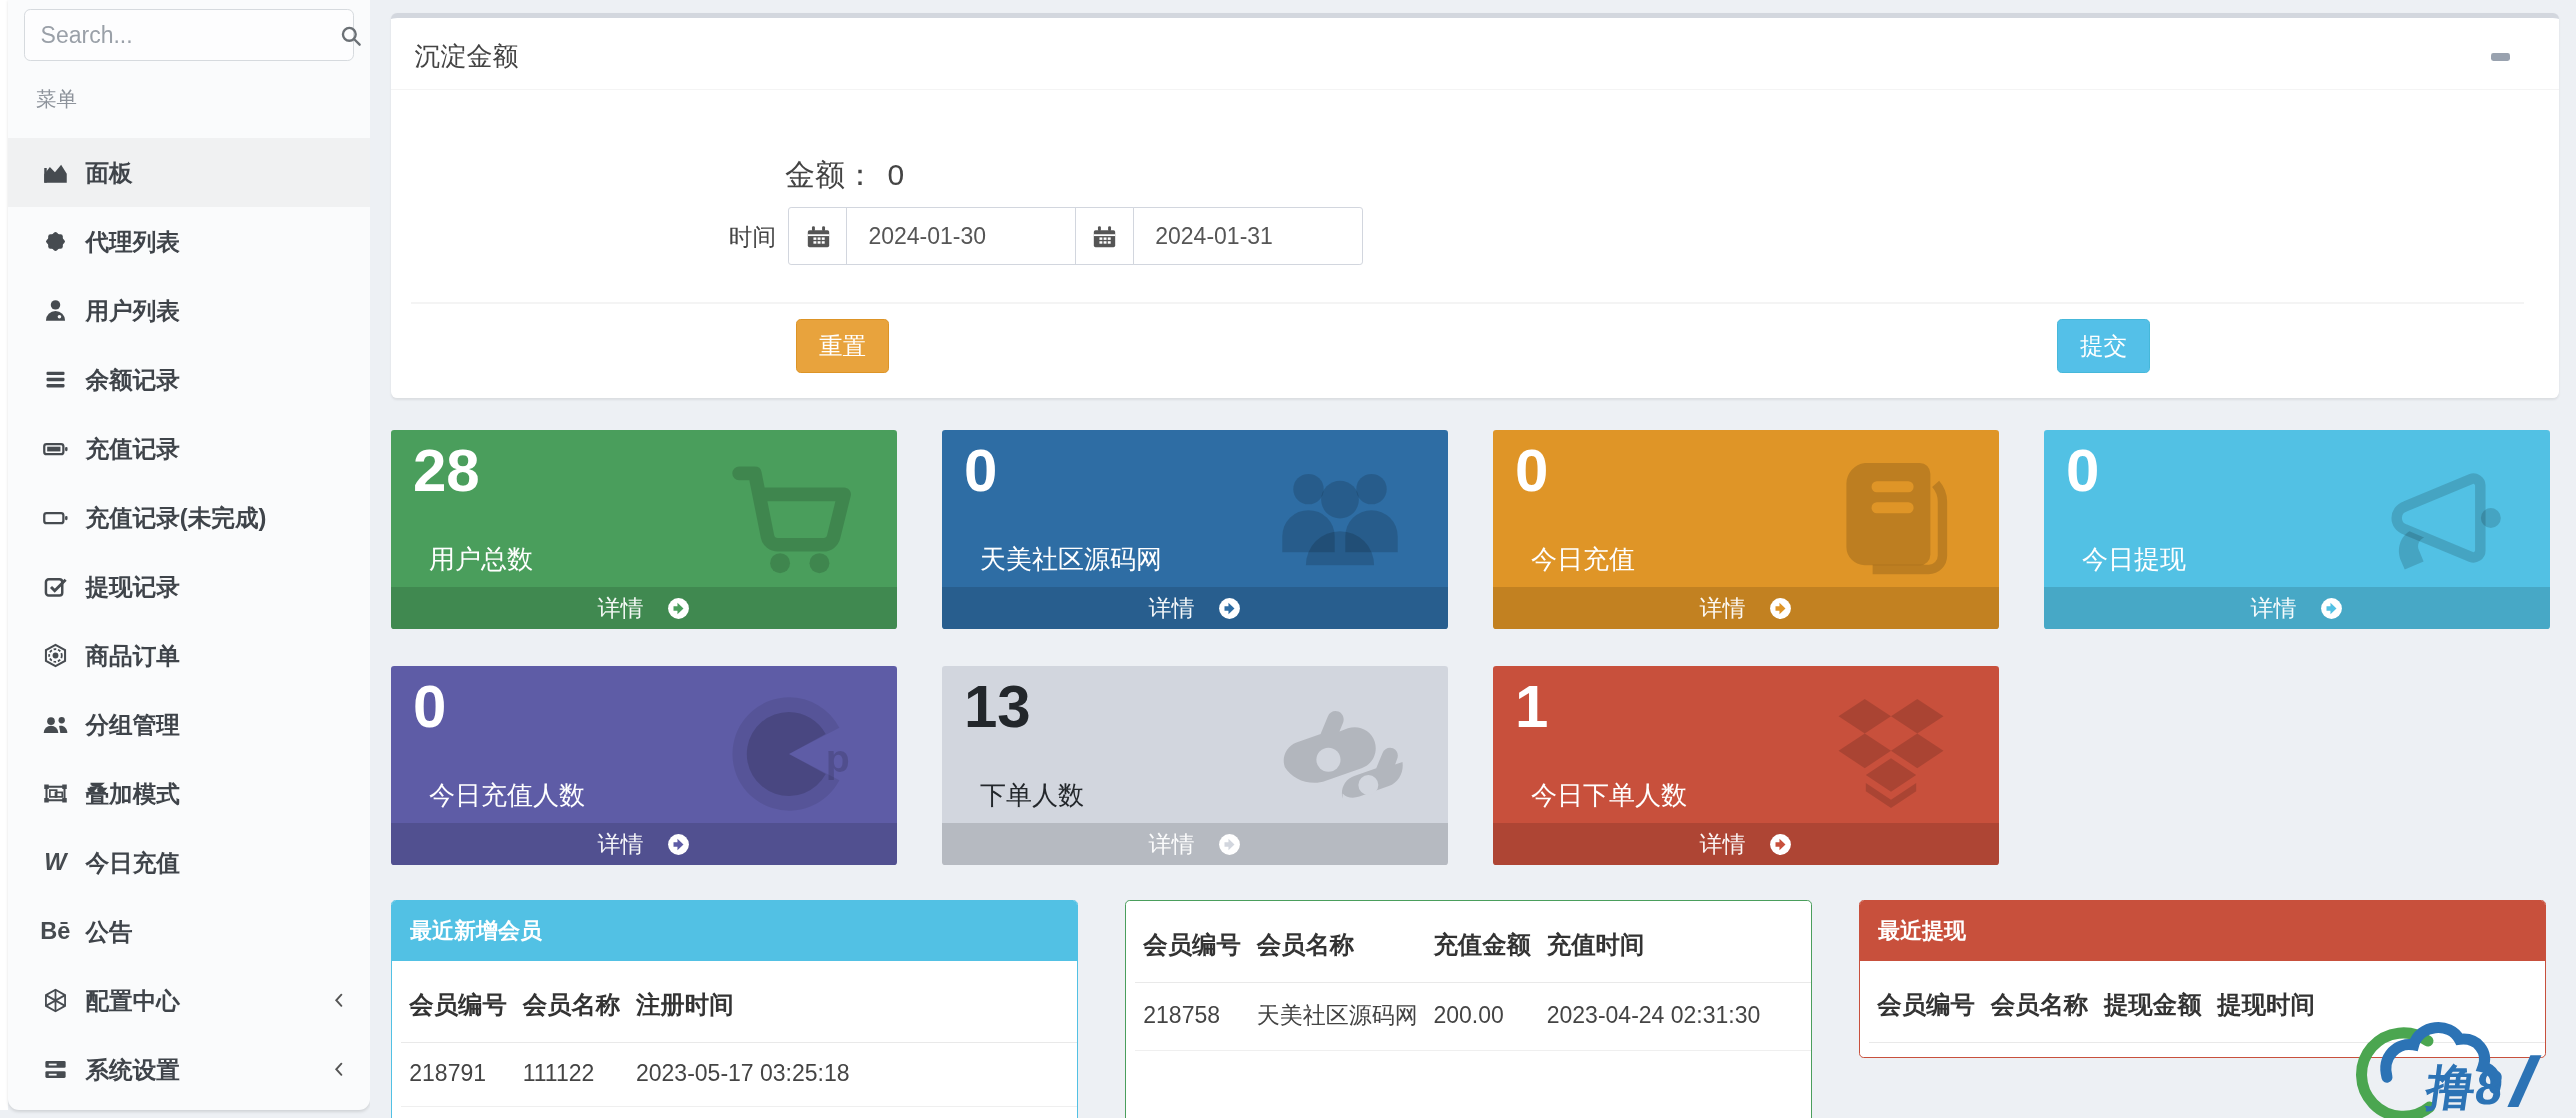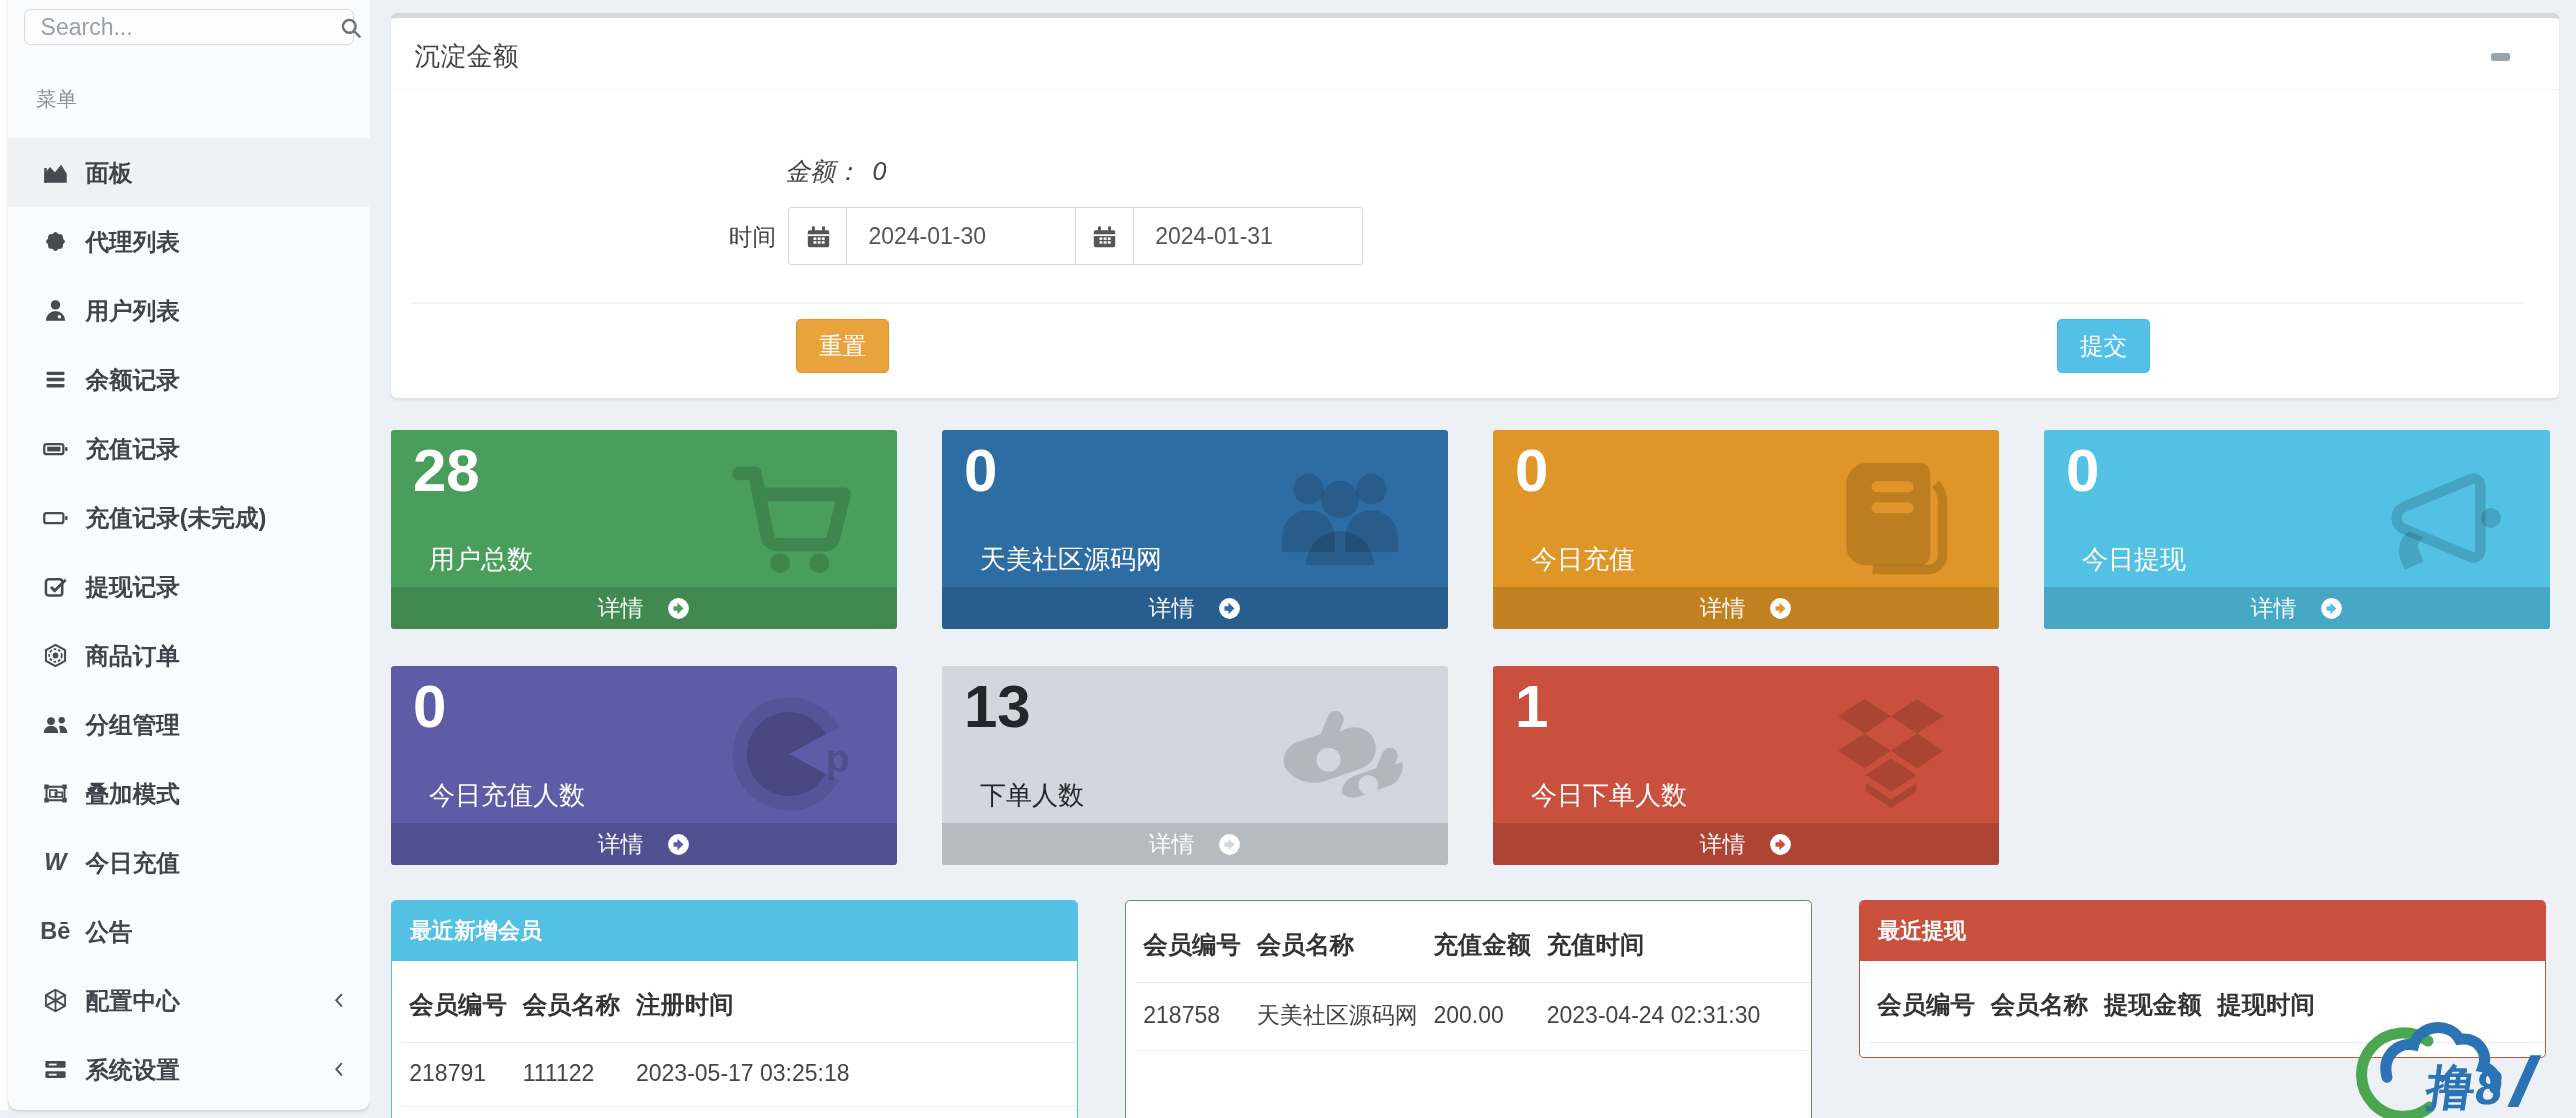--- a/index.html
+++ b/index.html
@@ -11,21 +11,21 @@
   }
   
   .edge-strip{position:absolute;left:0;top:0;width:7.9px;height:1110px;background:#ffffff;}
   
   .sidebar{
     position:absolute;left:7.9px;top:0;width:362px;height:1110px;
     background:#fafbfc;border-radius:0 0 11px 11px;
     box-shadow:0 1.6px 3.1px rgba(0,0,0,.12);
   }
   .search-box{
-    position:absolute;left:15.7px;top:9.4px;width:330px;height:36px;
+    position:absolute;left:15.7px;top:9.4px;width:330px;height:52px;
     background:#fdfdfe;border:1.6px solid #d6dade;border-radius:6.3px;
     display:flex;align-items:center;box-sizing:border-box;padding:0 14px;
   }
   .search-box input{
     flex:1;border:none;outline:none;background:transparent;
     font-size:23px;color:#555;font-family:inherit;
   }
   .search-box input::placeholder{color:#9aa0a8;}
   .menu-label{position:absolute;left:28px;top:85px;font-size:20.5px;color:#8d939b;}
   .menu{position:absolute;left:0;top:138px;width:100%;}
@@ -46,21 +46,21 @@
     position:absolute;left:21px;top:13.4px;width:2168px;height:385px;
     background:#fff;border-radius:6.3px;border-top:5.5px solid #d3d7de;
     box-shadow:0 1.6px 2.4px rgba(0,0,0,.08);box-sizing:border-box;
   }
   .panel-header{height:71px;border-bottom:1.6px solid #f4f4f4;position:relative;}
   .panel-title{position:absolute;left:23.6px;top:20.5px;font-size:26px;color:#444;}
   .panel-collapse{
     position:absolute;right:49px;top:35px;width:19px;height:7.9px;border-radius:2.4px;
     background:#99a2af;cursor:pointer;
   }
-  .form-row-amount{position:absolute;left:394px;top:137px;font-size:25px;color:#444;font-style:italic;}
+  .form-row-amount{position:absolute;left:394px;top:137px;font-size:30px;color:#444;}
   .form-row-amount .val{margin-left:12.6px;}
   .time-label{position:absolute;left:283px;top:203px;width:102px;text-align:right;font-size:23.6px;color:#444;}
   .date-group{position:absolute;left:397px;top:189px;height:58px;display:flex;}
   .dg-cell{
     height:58px;box-sizing:border-box;border:1.6px solid #d2d6de;background:#fff;
     display:flex;align-items:center;margin-left:-1.6px;
   }
   .dg-cell:first-child{margin-left:0;border-radius:3.1px 0 0 3.1px;}
   .dg-cell:last-child{border-radius:0 3.1px 3.1px 0;}
   .dg-addon{width:60px;justify-content:center;color:#555;}

